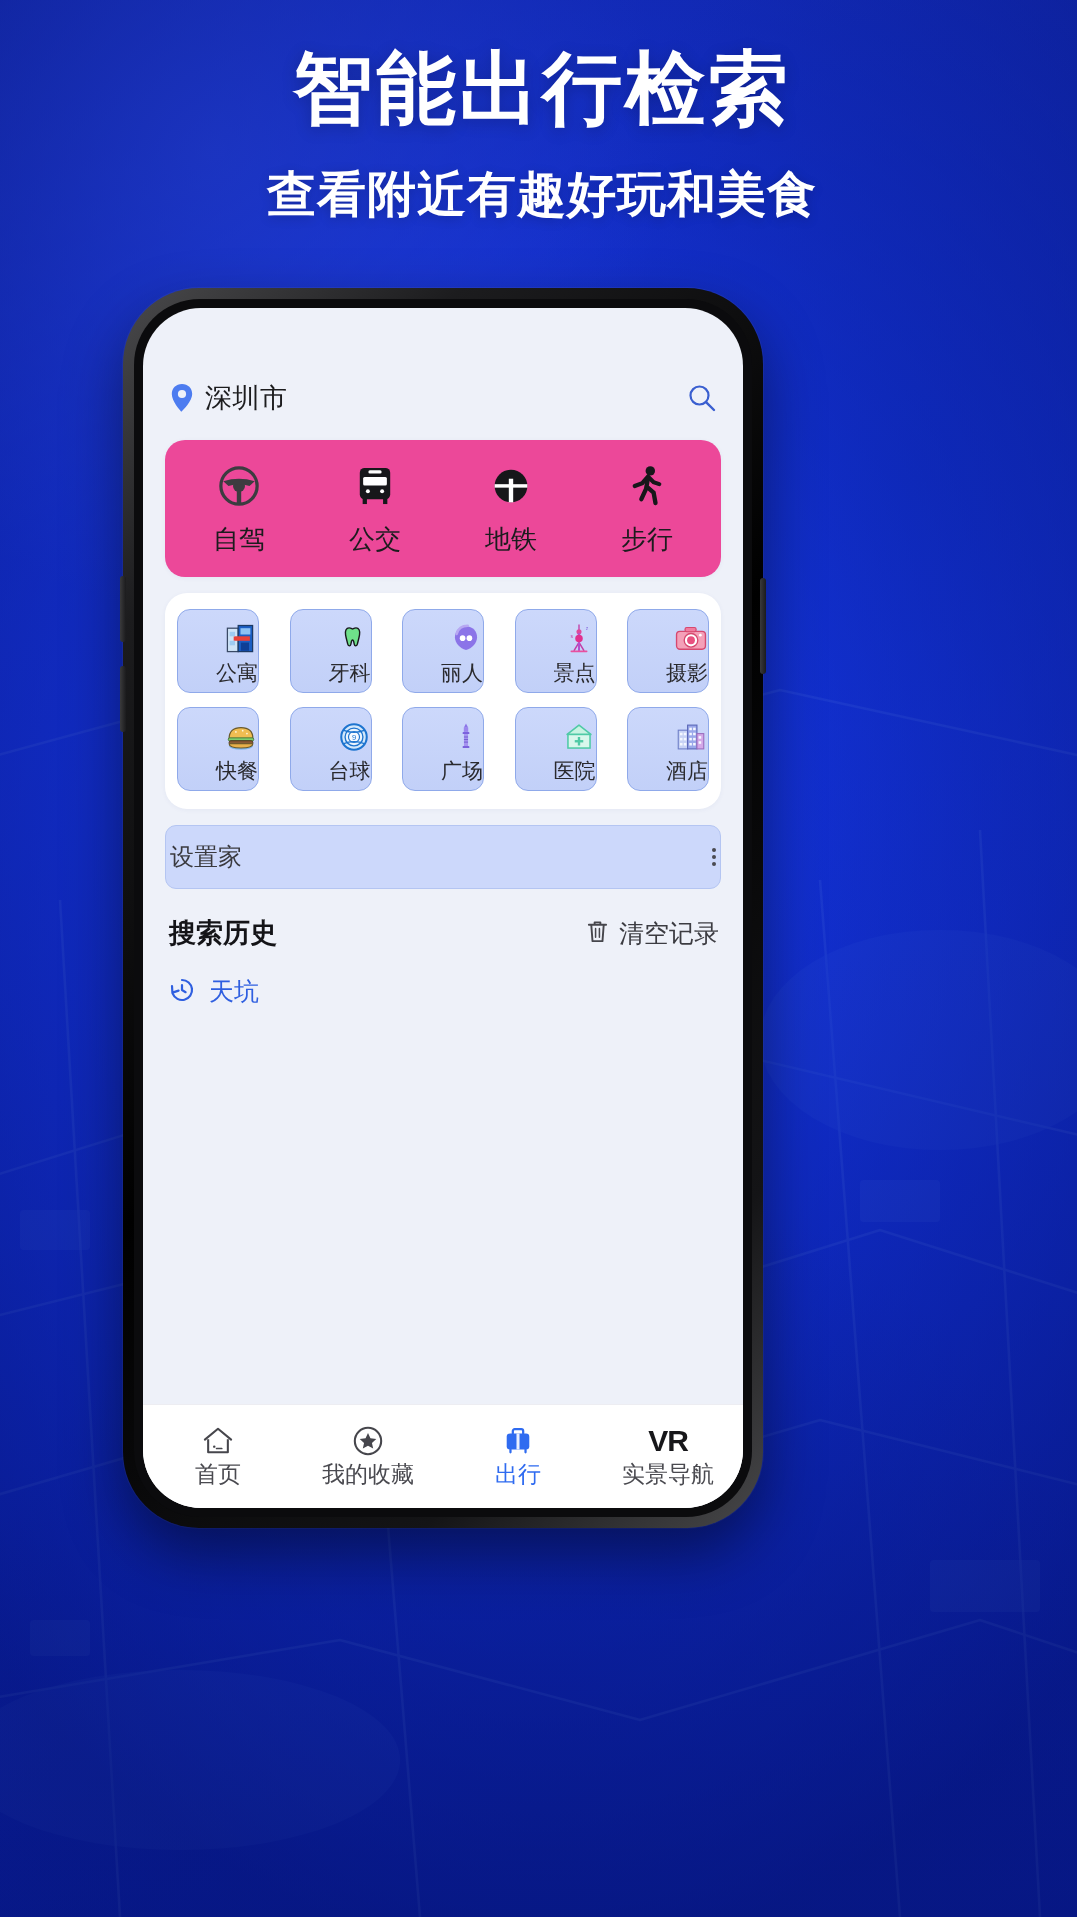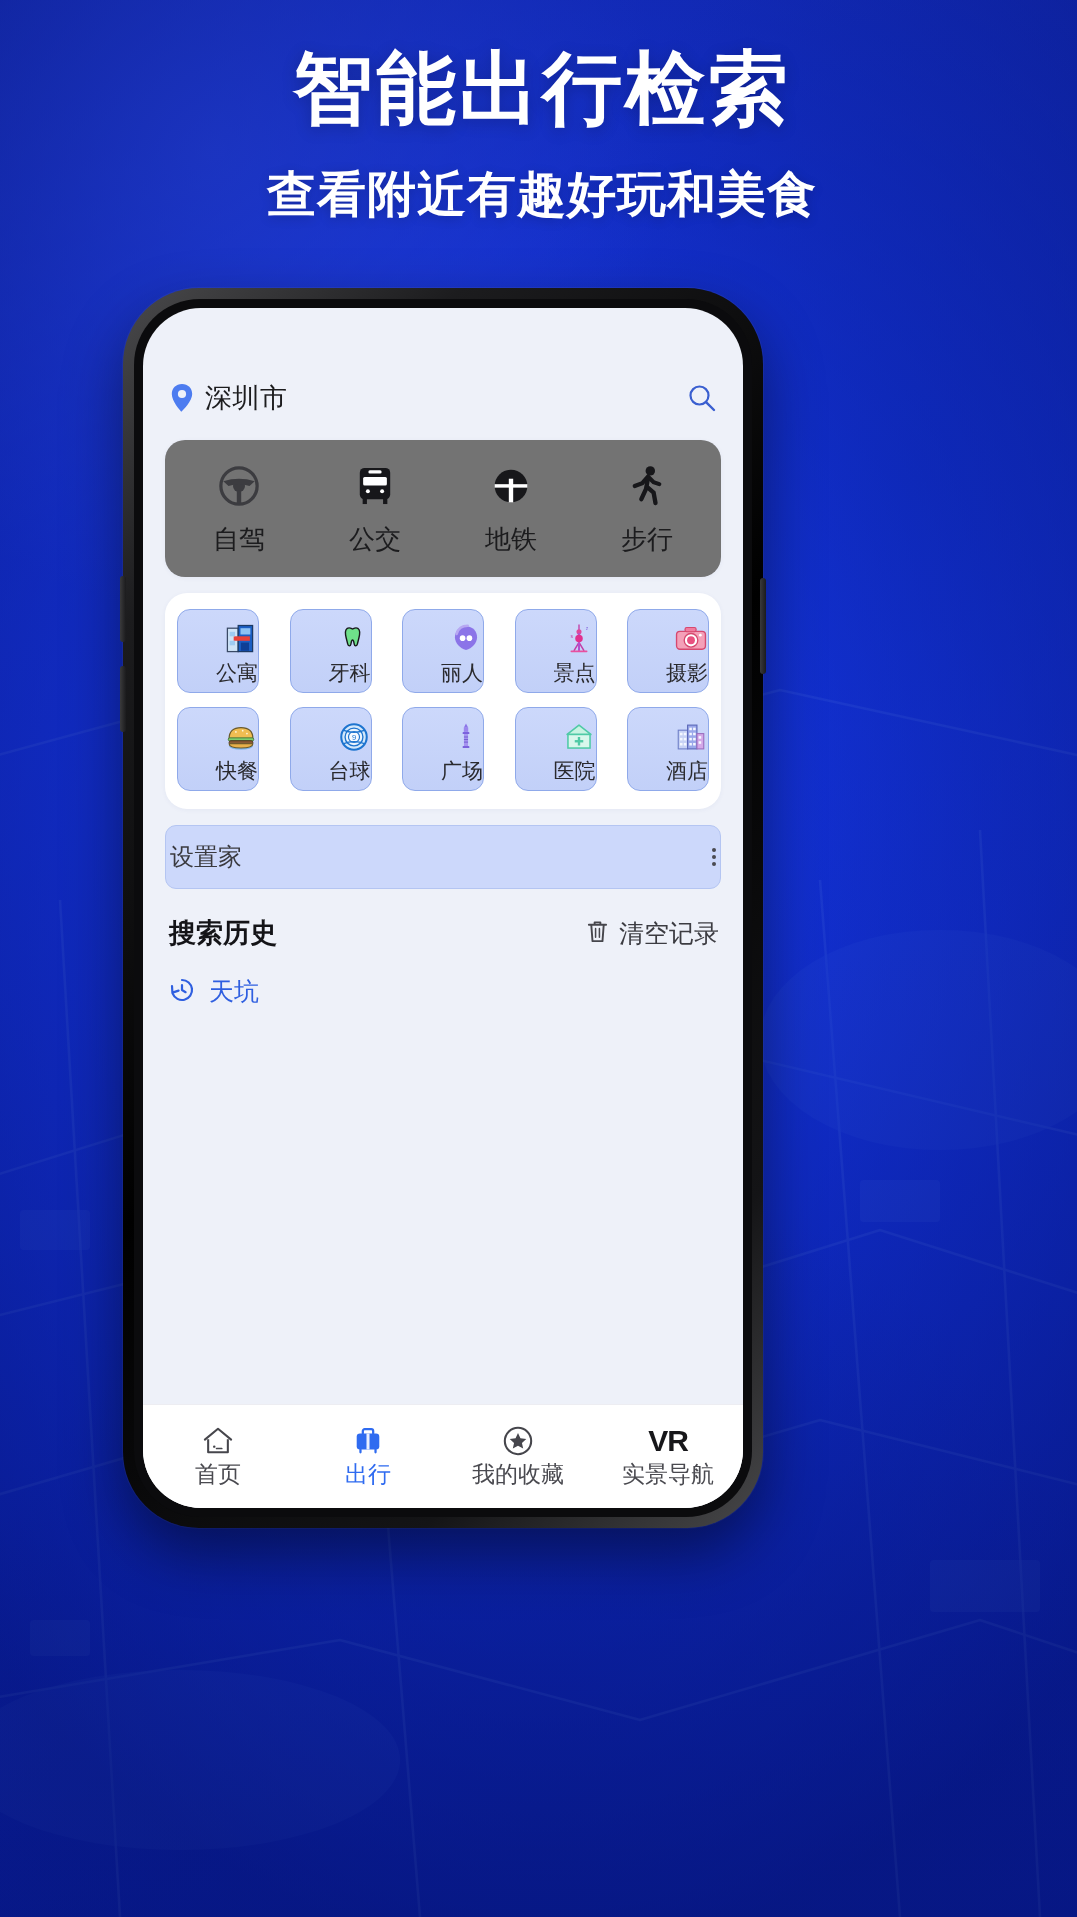--- a/index.html
+++ b/index.html
@@ -107,21 +107,21 @@
     padding: 0 26px 0 28px;
     height: 56px;
   }
   .loc-pin { width: 22px; height: 28px; flex: none; margin-right: 12px; }
   .loc-name { font-size: 27px; color: #1c1c1e; letter-spacing: .5px; }
   .loc-spacer { flex: 1; }
   .search-ico { width: 30px; height: 30px; flex: none; }
 
   
   .card {
-    background: #737373;
+    background: #ec4899;
     border-radius: 20px;
     margin: 14px 22px 0 22px;
     box-shadow: 0 1px 5px rgba(40,60,140,.05);
   }
   .transport {
     display: flex;
     padding: 24px 6px 20px 6px;
   }
   .tmode {
     flex: 1;
@@ -536,44 +536,44 @@
               <svg viewBox="0 0 34 32" width="32" height="30">
                 <path d="M3 14.5 L17 3 L31 14.5" fill="none" stroke="#46464c" stroke-width="2.2" stroke-linecap="round" stroke-linejoin="round"></path>
                 <path d="M6.5 14 V28 H27.5 V14" fill="none" stroke="#46464c" stroke-width="2.2" stroke-linejoin="round"></path>
                 <circle cx="13" cy="22" r="1.3" fill="#46464c"></circle>
                 <path d="M15.5 24 H21" stroke="#46464c" stroke-width="1.8" stroke-linecap="round"></path>
               </svg>
             </span>
             <span class="tab-label">首页</span>
           </div>
 
+          <div class="tab">
+            <span class="tab-ico">
+              <svg viewBox="0 0 34 34" width="32" height="32">
+                <circle cx="17" cy="17" r="14" fill="none" stroke="#46464c" stroke-width="2.2"></circle>
+                <path d="M17 8.5 L19.6 14.2 L25.8 14.9 L21.2 19 L22.5 25.1 L17 22 L11.5 25.1 L12.8 19 L8.2 14.9 L14.4 14.2 Z" fill="#46464c"></path>
+              </svg>
+            </span>
+            <span class="tab-label">我的收藏</span>
+          </div>
+
           <div class="tab active">
             <span class="tab-ico">
               <svg viewBox="0 0 34 34" width="32" height="32">
                 <path d="M11.5 9 V6.5 a2 2 0 0 1 2-2 h7 a2 2 0 0 1 2 2 V9" fill="none" stroke="#2f6bf0" stroke-width="2.4" stroke-linecap="round"></path>
                 <rect x="5" y="9" width="24" height="17" rx="3.5" fill="#2f6bf0"></rect>
                 <rect x="15.4" y="9" width="3.2" height="17" fill="#eaf0ff"></rect>
                 <path d="M9 26 V29 M25 26 V29" stroke="#2f6bf0" stroke-width="2.4" stroke-linecap="round"></path>
               </svg>
             </span>
             <span class="tab-label">出行</span>
           </div>
 
           <div class="tab">
             <span class="tab-ico">
-              <svg viewBox="0 0 34 34" width="32" height="32">
-                <circle cx="17" cy="17" r="14" fill="none" stroke="#46464c" stroke-width="2.2"></circle>
-                <path d="M17 8.5 L19.6 14.2 L25.8 14.9 L21.2 19 L22.5 25.1 L17 22 L11.5 25.1 L12.8 19 L8.2 14.9 L14.4 14.2 Z" fill="#46464c"></path>
-              </svg>
-            </span>
-            <span class="tab-label">我的收藏</span>
-          </div>
-
-          <div class="tab">
-            <span class="tab-ico">
               <span class="tab-vr">VR</span>
             </span>
             <span class="tab-label">实景导航</span>
           </div>
 
         </div>
       </div>
 
     </div>
   </div>

